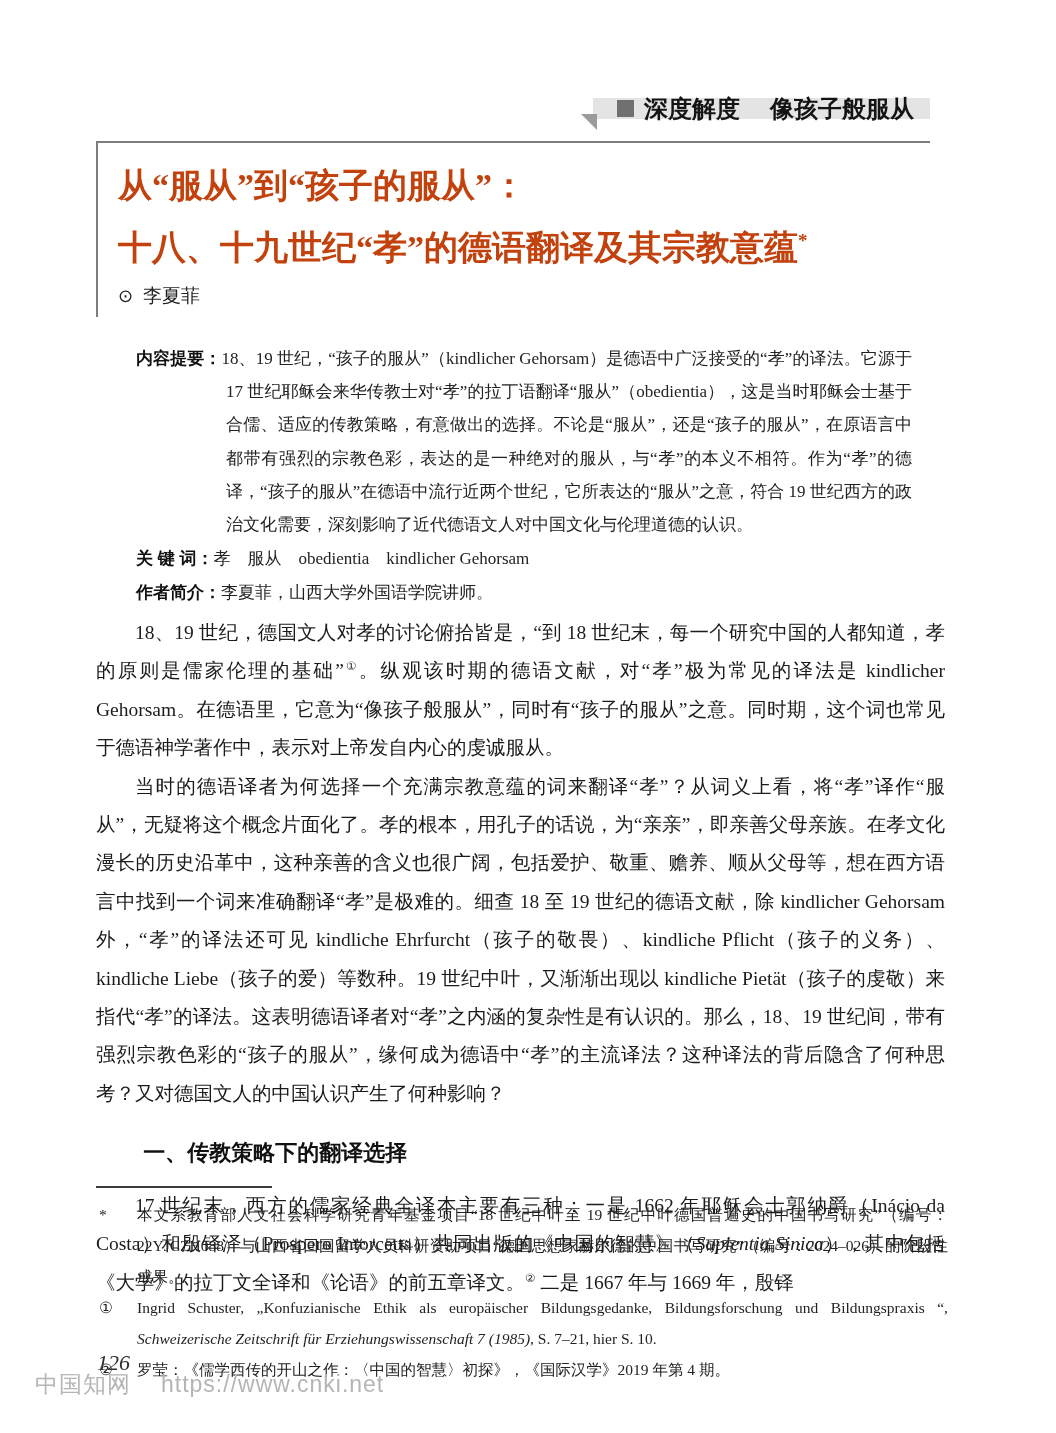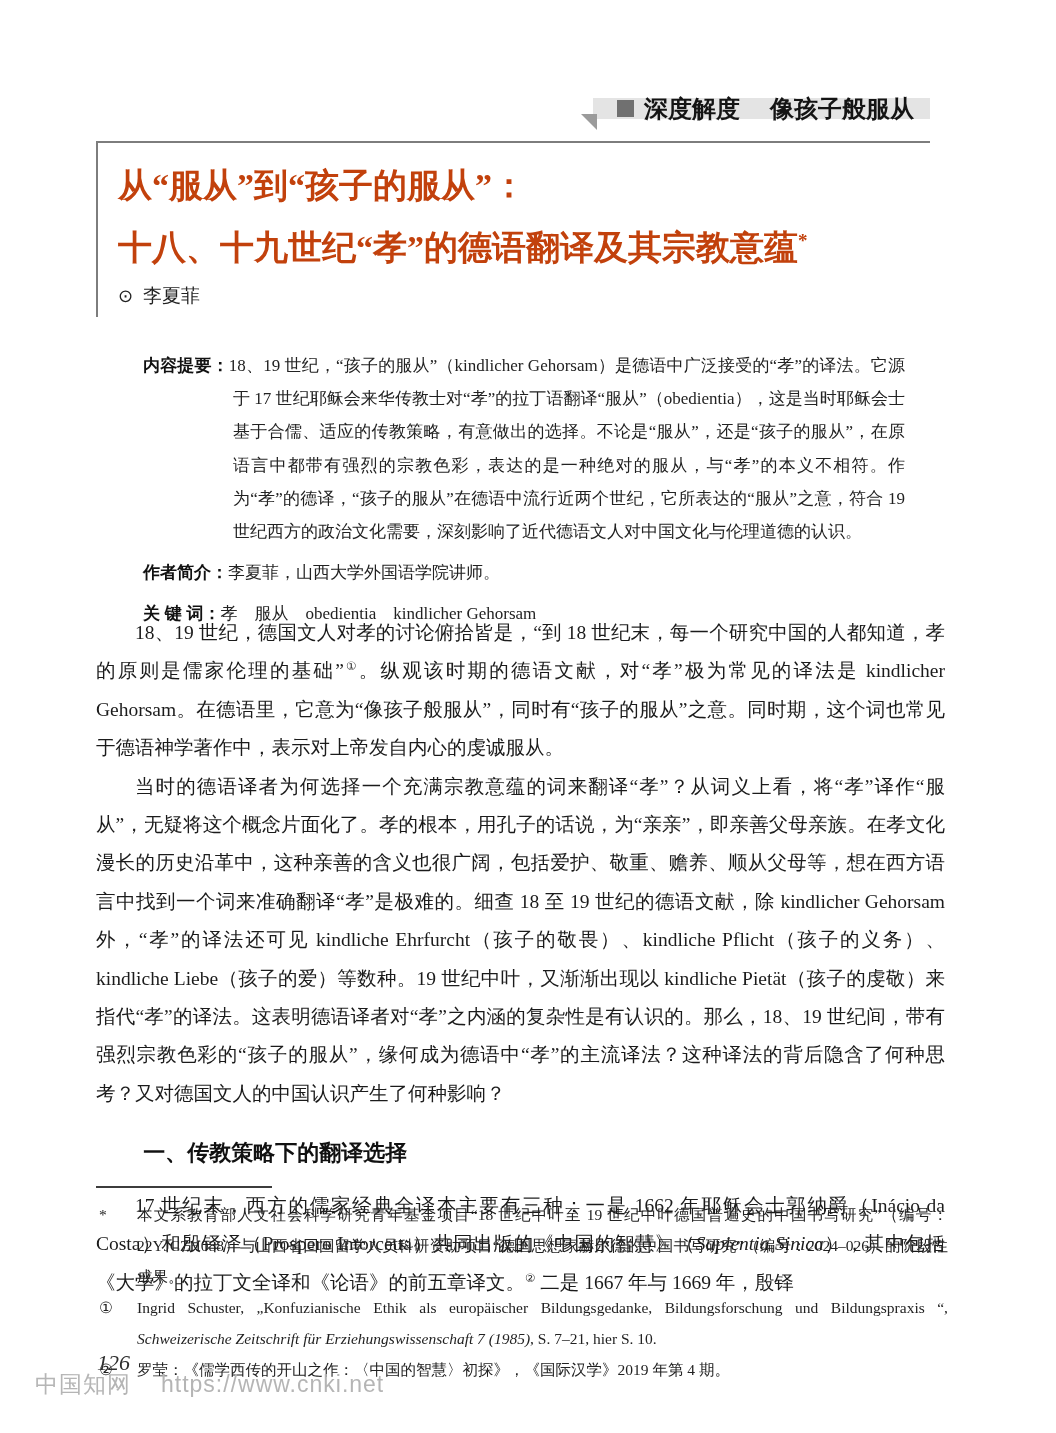--- a/index.html
+++ b/index.html
@@ -33,21 +33,21 @@
     position:absolute; left:118px; top:158px; width:810px; margin:0;
     font-size:34px; font-weight:bold; line-height:55px; color:#c2410c;
   }
   .title sup { font-size:19px; vertical-align:super; }
   .author { position:absolute; left:118px; top:283px; font-size:19px; color:#222; }
   .author .mark { margin-right:10px; font-size:18px; }
 
   
   .abstract { position:absolute; left:135px; top:341px; width:778px; }
   .abstract p {
-    margin:8px; font-size:17px; line-height:33.2px; text-align:justify;
+    margin:1px; font-size:17px; line-height:33.2px; text-align:justify;
     padding-left:90px; text-indent:-90px; color:#222;
   }
   .lab { font-family:"Liberation Sans", sans-serif; font-weight:bold; color:#111; }
 
   
   .bodytext {
     position:absolute; left:96px; top:614px; width:849px;
     font-size:19.5px; line-height:38.4px; text-align:justify; color:#1b1b1b;
   }
   .bp { margin:0; text-indent:2em; }
@@ -99,22 +99,22 @@
     <span>从“服从”到“孩子的服从”：</span><br>
     <span>十八、十九世纪“孝”的德语翻译及其宗教意蕴</span><sup>*</sup>
   </h1>
 
   <div class="author">
     <span class="mark">⊙</span><span>李夏菲</span>
   </div>
 
   <section class="abstract">
     <p><b class="lab">内容提要：</b><span>18、19 世纪，“孩子的服从”（kindlicher Gehorsam）是德语中广泛接受的“孝”的译法。它源于 17 世纪耶稣会来华传教士对“孝”的拉丁语翻译“服从”（obedientia），这是当时耶稣会士基于合儒、适应的传教策略，有意做出的选择。不论是“服从”，还是“孩子的服从”，在原语言中都带有强烈的宗教色彩，表达的是一种绝对的服从，与“孝”的本义不相符。作为“孝”的德译，“孩子的服从”在德语中流行近两个世纪，它所表达的“服从”之意，符合 19 世纪西方的政治文化需要，深刻影响了近代德语文人对中国文化与伦理道德的认识。</span></p>
+    <p><b class="lab">关 键 词：</b><span>孝　服从　obedientia　kindlicher Gehorsam</span></p>
     <p><b class="lab">作者简介：</b><span>李夏菲，山西大学外国语学院讲师。</span></p>
-    <p><b class="lab">关 键 词：</b><span>孝　服从　obedientia　kindlicher Gehorsam</span></p>
   </section>
 
   <main class="bodytext">
     <p class="bp"><span>18、19 世纪，德国文人对孝的讨论俯拾皆是，“到 18 世纪末，每一个研究中国的人都知道，孝的原则是儒家伦理的基础”</span><sup class="fn">①</sup><span>。纵观该时期的德语文献，对“孝”极为常见的译法是 kindlicher Gehorsam。在德语里，它意为“像孩子般服从”，同时有“孩子的服从”之意。同时期，这个词也常见于德语神学著作中，表示对上帝发自内心的虔诚服从。</span></p>
     <p class="bp">当时的德语译者为何选择一个充满宗教意蕴的词来翻译“孝”？从词义上看，将“孝”译作“服从”，无疑将这个概念片面化了。孝的根本，用孔子的话说，为“亲亲”，即亲善父母亲族。在孝文化漫长的历史沿革中，这种亲善的含义也很广阔，包括爱护、敬重、赡养、顺从父母等，想在西方语言中找到一个词来准确翻译“孝”是极难的。细查 18 至 19 世纪的德语文献，除 kindlicher Gehorsam 外，“孝”的译法还可见 kindliche Ehrfurcht（孩子的敬畏）、kindliche Pflicht（孩子的义务）、kindliche Liebe（孩子的爱）等数种。19 世纪中叶，又渐渐出现以 kindliche Pietät（孩子的虔敬）来指代“孝”的译法。这表明德语译者对“孝”之内涵的复杂性是有认识的。那么，18、19 世纪间，带有强烈宗教色彩的“孩子的服从”，缘何成为德语中“孝”的主流译法？这种译法的背后隐含了何种思考？又对德国文人的中国认识产生了何种影响？</p>
     <h2 class="sec">一、传教策略下的翻译选择</h2>
     <p class="bp"><span>17 世纪末，西方的儒家经典全译本主要有三种：一是 1662 年耶稣会士郭纳爵（Inácio da Costa）和殷铎泽（Prospero Intorcetta）共同出版的《中国的智慧》（</span><i>Sapientia Sinica</i><span>），其中包括《大学》的拉丁文全译和《论语》的前五章译文。</span><sup class="fn">②</sup><span> 二是 1667 年与 1669 年，殷铎</span></p>
   </main>
 
   <div class="fnrule"></div>

